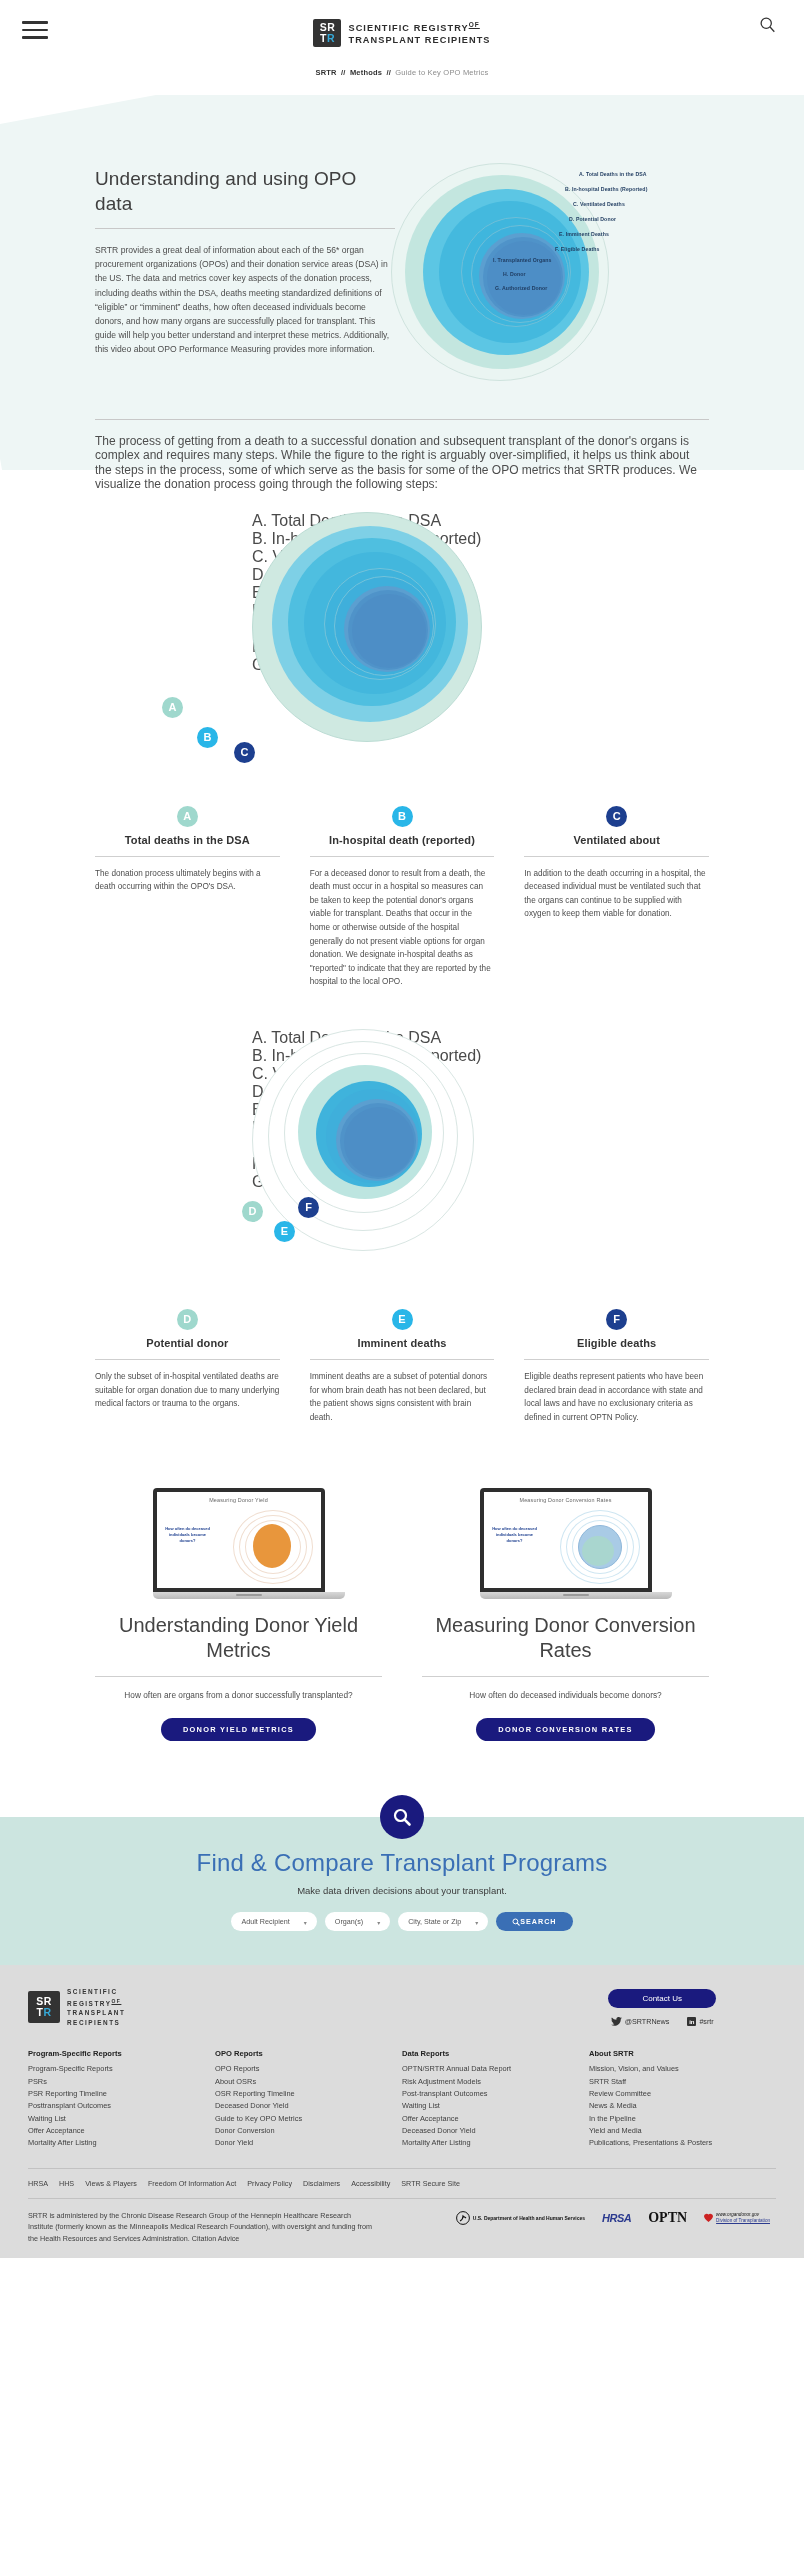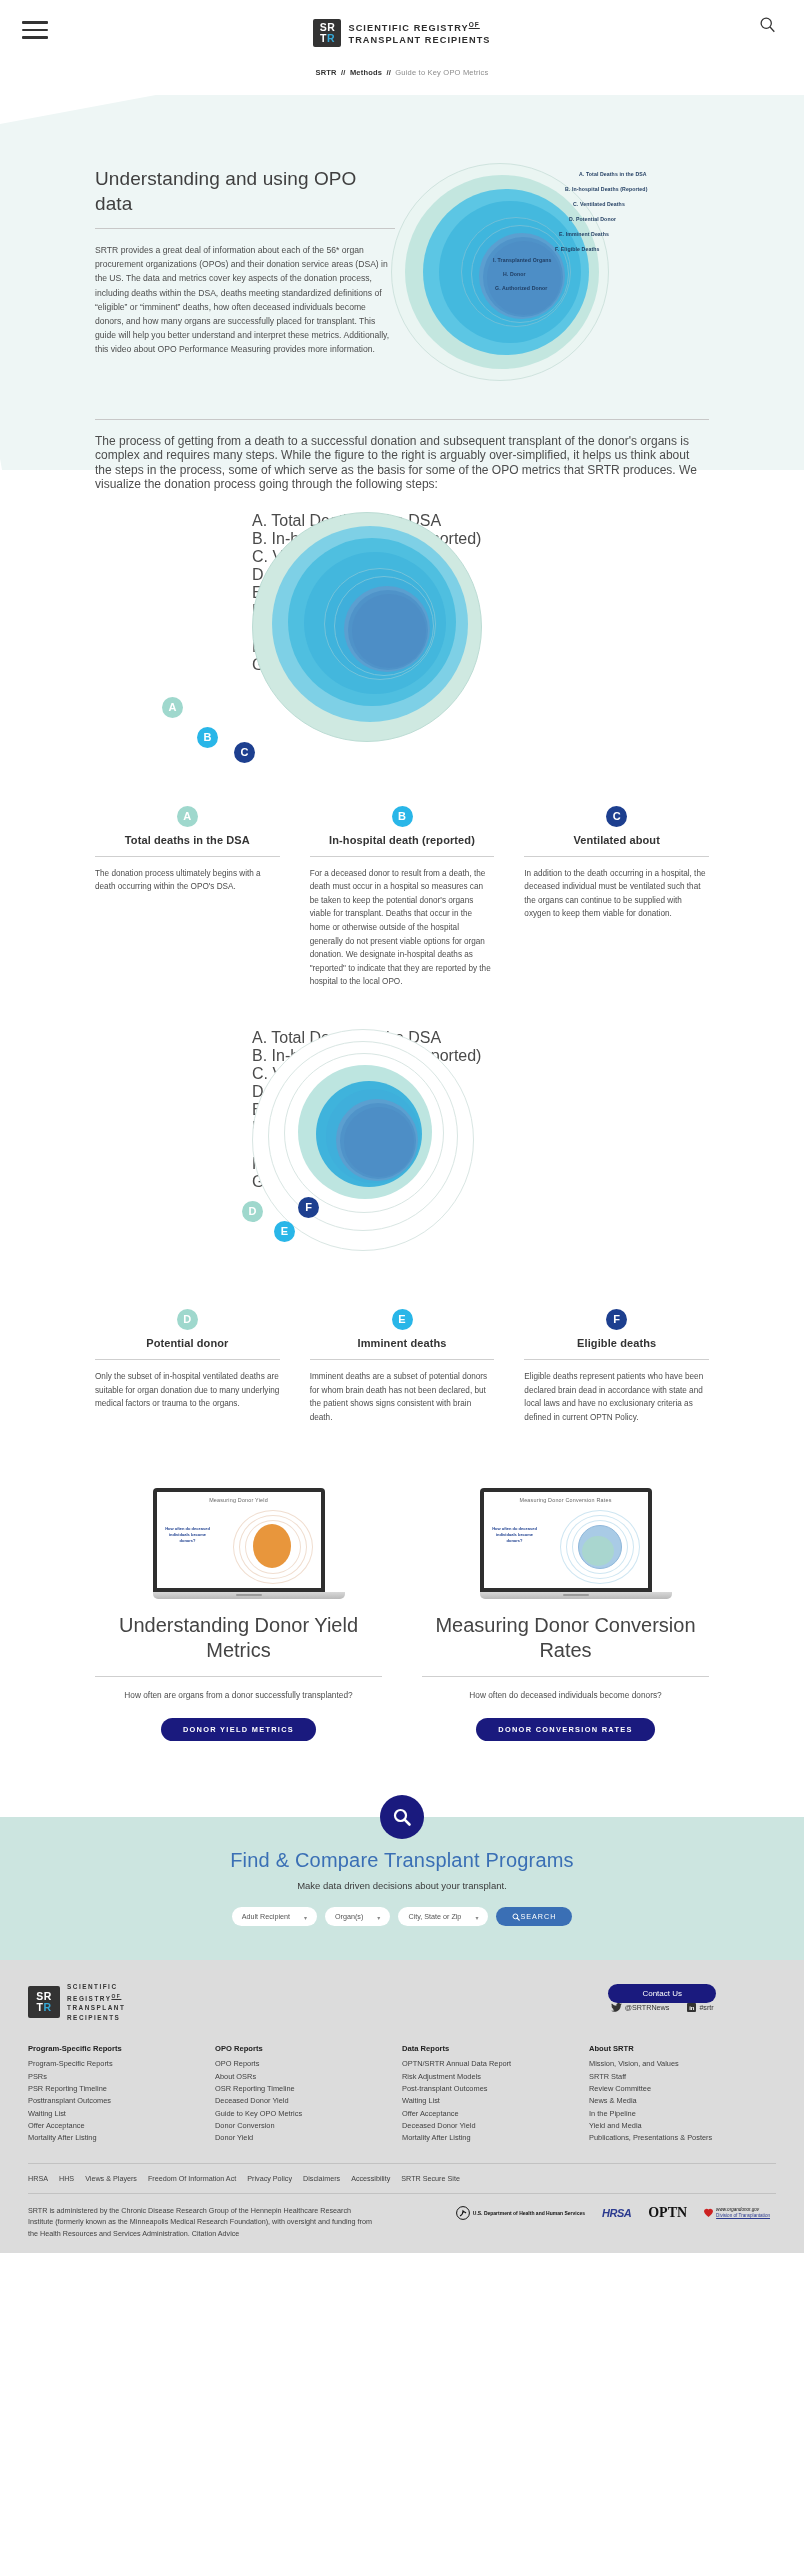--- a/index.html
+++ b/index.html
@@ -132,43 +132,43 @@
 
   
   .findsec {
     background:#cce5e0; margin-top:76px; padding:32px 0 34px 0; position:relative; text-align:center;
   }
   .find-icon {
     position:absolute; left:50%; top:-22px; transform:translateX(-50%);
     width:44px;height:44px;border-radius:50%;background:#1a1a7e;
     display:flex;align-items:center;justify-content:center;
   }
-  .findsec h2 { font-weight:300; font-size:20px; color:#3a6fb5; letter-spacing:.2px;}
+  .findsec h2 { font-weight:300; font-size:24px; color:#3a6fb5; letter-spacing:.2px;}
   .findsec .tag { font-size:9.5px; color:#3b3b3b; margin-top:8px;}
   .findbar { display:flex; justify-content:center; gap:8px; margin-top:16px;}
   .pill {
     background:#fff; border-radius:14px; font-size:7.2px; color:#555;
     padding:5px 10px; display:flex; align-items:flex-end; gap:14px; cursor:pointer;
   }
   .pill .caret { font-size:6px; color:#888;}
-  .pill.search-pill { background:#3a6fb5; color:#fff; letter-spacing:1px; padding:5px 16px; gap:0; font-weight:400;}
+  .pill.search-pill { background:#3a6fb5; color:#fff; letter-spacing:1px; padding:5px 16px; gap:0; font-weight:700;}
 
   
   footer { background:#dcdcdc; padding:22px 28px 14px 28px; margin-top:0;}
   .f-top { display:flex; justify-content:space-between; align-items:flex-start;}
   .f-logo { display:flex; align-items:center; gap:7px;}
   .f-logo .logo-mark { width:32px;height:32px;}
   .f-logo .ftext { font-size:6.4px; letter-spacing:1.5px; line-height:9.5px; color:#333; font-weight:700;}
   .f-logo .ftext sup { font-size:5px; text-decoration:underline;}
   .f-right { text-align:center; padding-right:60px;}
   .contact-btn {
     display:inline-block; background:#1a1a7e; color:#fff; border-radius:14px;
     font-size:8px; padding:5px 34px; cursor:pointer;
   }
-  .socials { display:flex; gap:18px; justify-content:center; margin-top:0; font-size:7.2px; color:#333; align-items:center;}
+  .socials { display:flex; gap:18px; justify-content:center; margin-top:9px; font-size:7.2px; color:#333; align-items:center;}
   .socials span { display:flex; align-items:center; gap:3px; cursor:pointer;}
   .li-box { width:9px;height:9px;background:#333;color:#fff;font-size:6px;display:flex;align-items:center;justify-content:center;border-radius:1px;font-weight:700;}
   .f-cols { display:flex; margin-top:22px; }
   .f-col { flex:1; }
   .f-col h4 { font-size:7.6px; color:#222; font-weight:700; margin-bottom:5px;}
   .f-col a { display:block; font-size:7.4px; color:#3f3f3f; text-decoration:none; line-height:12.3px; cursor:pointer;}
   .legal { border-top:1px solid #c2c2c2; margin-top:18px; padding-top:10px;}
   .legal-links { display:flex; gap:11px; font-size:7.2px; color:#3f3f3f; flex-wrap:wrap;}
   .legal-links span { cursor:pointer;}
   .legal2 { border-top:1px solid #c2c2c2; margin-top:10px; padding-top:11px; display:flex; justify-content:space-between; align-items:flex-start;}

